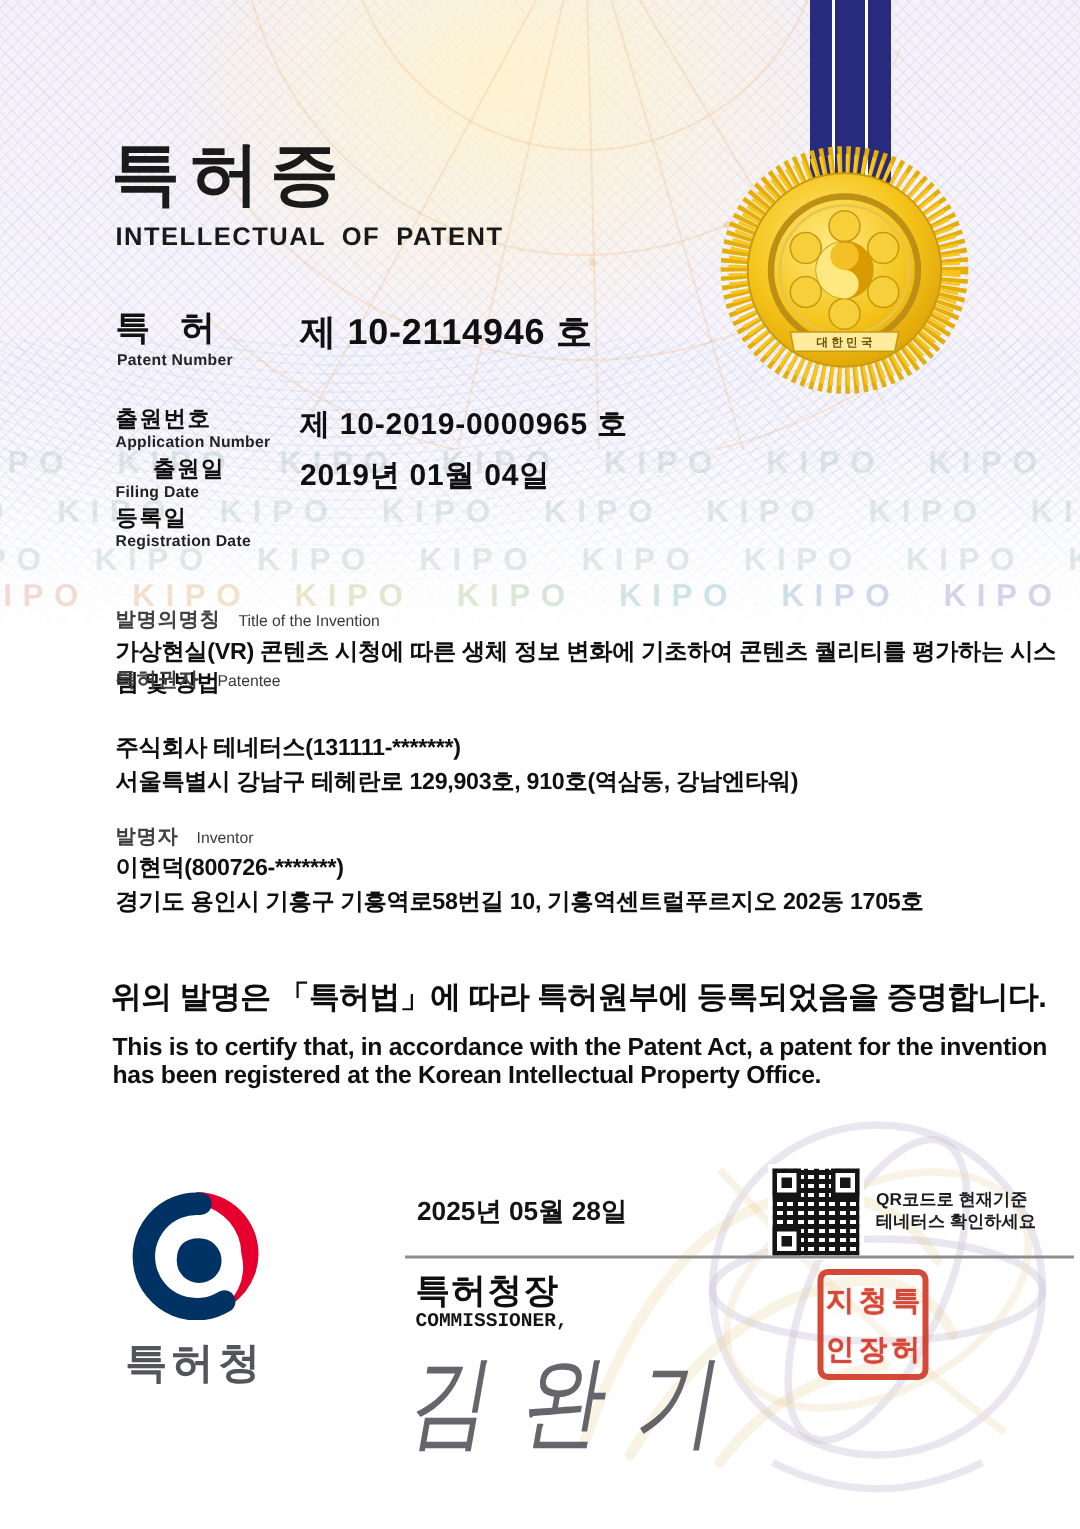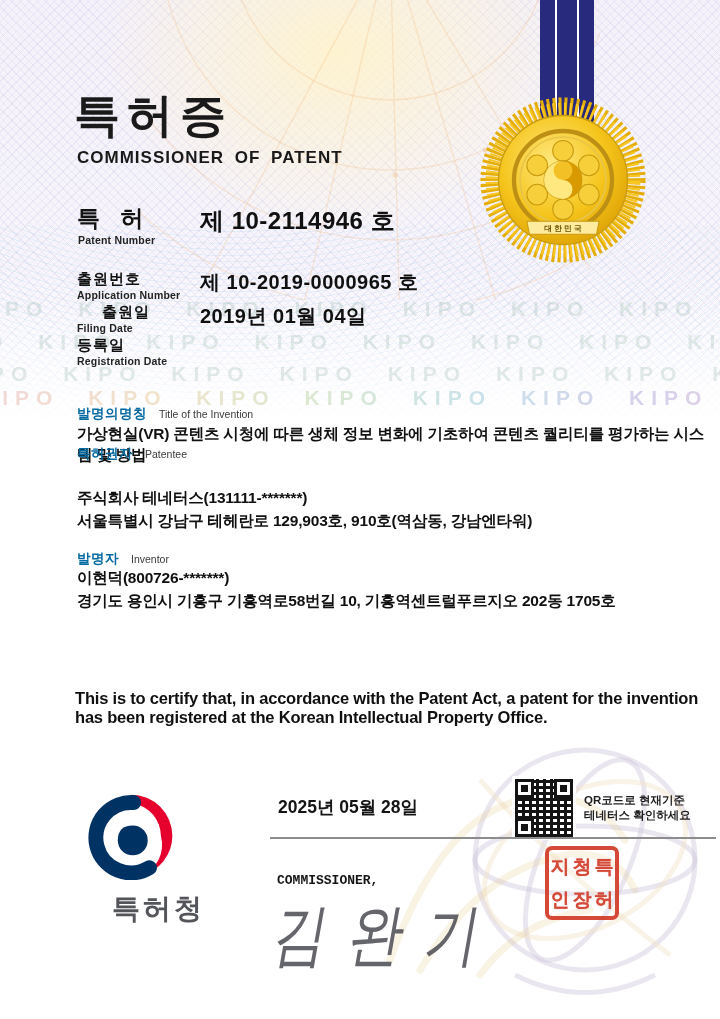--- a/index.html
+++ b/index.html
@@ -53,21 +53,21 @@
   .abs{position:absolute;}
   .title-ko{left:74px; top:92px; font-size:46px; font-weight:800; letter-spacing:7px; color:#1a1a1a; line-height:1;}
   .title-en{left:77px; top:148px; font-size:17px; font-weight:700; letter-spacing:1px; word-spacing:5px; color:#191919;}
 
   .lab-ko-lg{font-size:23px; font-weight:800; letter-spacing:7px; color:#111;}
   .lab-en{font-size:10.5px; font-weight:700; color:#232323; letter-spacing:.2px;}
   .val-lg{font-size:24px; font-weight:800; color:#101010; letter-spacing:.5px;}
   .lab-ko{font-size:15px; font-weight:800; color:#111; letter-spacing:1px;}
   .val-md{font-size:20px; font-weight:800; color:#101010; letter-spacing:.5px;}
 
-  .sec-lab-ko{font-size:13.5px; font-weight:800; color:#0369a1; letter-spacing:.5px;}
+  .sec-lab-ko{font-size:13.5px; font-weight:800; color:#404040; letter-spacing:.5px;}
   .sec-lab-en{font-size:10.5px; font-weight:400; color:#3a3a3a; margin-left:12px;}
   .body-line{font-size:15.5px; font-weight:700; color:#101010; letter-spacing:-0.2px;}
 
   .stmt-ko{left:74px; top:650px; font-size:20.5px; font-weight:800; color:#0d0d0d; letter-spacing:-0.3px;}
   .stmt-en{font-size:16.5px; font-weight:700; color:#101010; letter-spacing:-0.2px;}
 
   .issue-date{left:278px; top:795px; font-size:17.5px; font-weight:600; color:#141414;}
   .rule{left:270px; top:837px; width:446px; height:2px; background:#8d8d8d;}
   .comm-ko{left:277px; top:845px; font-size:23px; font-weight:800; color:#0f0f0f; letter-spacing:1px;}
   .comm-en1{left:277px; top:873px; font-size:13px; font-weight:700; color:#141414;font-family:Liberation Mono, monospace;}
@@ -91,21 +91,21 @@
   .qr-note{left:584px; top:793px; width:132px; font-size:11.5px; font-weight:700; color:#1d1d1d; line-height:15px; text-align:left;}
   
   .seal{
     left:545px; top:846px; width:66px; height:66px; border:4px solid #d23a28; border-radius:7px;
     display:grid; grid-auto-flow:column; grid-template-rows:1fr 1fr; grid-template-columns:1fr 1fr 1fr;
     align-items:center; justify-items:center; color:#d23a28; font-weight:800; font-size:19px;
     opacity:.92; text-shadow:0 0 1px rgba(210,58,40,.8); background:rgba(255,255,255,0.1);
   }
   
   .kipo-logo{left:87px; top:792px;}
-  .agency-ko{left:55px; top:890px; width:150px; text-align:right; font-size:28px; font-weight:700; color:#54555a; letter-spacing:3px;}
+  .agency-ko{left:55px; top:890px; width:150px; text-align:center; font-size:28px; font-weight:700; color:#54555a; letter-spacing:3px;}
   .agency-en{left:45px; top:928px; width:170px; text-align:center; font-size:14px; color:#54555a; line-height:17.5px; font-weight:400;}
 </style>
 </head>
 <body>
 
 <div class="page">
 
   <div class="bg-guilloche"></div>
   <div class="waveband">
       <div class="rings"></div>
@@ -173,21 +173,21 @@
         <circle cx="70" cy="83" r="12"></circle>
     </g>
     <circle cx="100" cy="100" r="22" fill="#f3c125" stroke="#c79a10" stroke-width="1.2"></circle>
     <path d="M100 78 a22 22 0 0 1 0 44 a11 11 0 0 1 0 -22 a11 11 0 0 0 0 -22z" fill="#d99a00"></path>
     <path d="M100 78 a22 22 0 0 0 0 44 a11 11 0 0 0 0 -22 a11 11 0 0 1 0 -22z" fill="#ffe87f"></path>
     <path d="M58 148 L142 148 L139 163 L61 163 Z" fill="#ffeb9e" stroke="#c79a10" stroke-width="1.2"></path>
     <text x="100" y="159" text-anchor="middle" font-size="9" font-weight="bold" fill="#6b5200">대 한 민 국</text>
   </svg>
 
   <div class="abs title-ko">특허증</div>
-  <div class="abs title-en">COMMISSIONER OF PATENT</div>
+  <div class="abs title-en">INTELLECTUAL OF PATENT</div>
 
   <div class="abs lab-ko-lg" style="left:77px; top:203px;">특 허</div>
   <div class="abs lab-en" style="left:78px; top:234px;">Patent Number</div>
   <div class="abs val-lg" style="left:200px; top:205px;">제 10-2114946 호</div>
 
   <div class="abs lab-ko" style="left:77px; top:270px;">출원번호</div>
   <div class="abs lab-en" style="left:77px; top:289px;">Application Number</div>
   <div class="abs val-md" style="left:200px; top:269px;">제 10-2019-0000965 호</div>
 
   <div class="abs lab-ko" style="left:88px; top:303px;margin-left:14px;">출원일</div>
@@ -207,20 +207,21 @@
   </div>
   <div class="abs body-line" style="left:77px; top:488px;">주식회사 테네터스(131111-*******)</div>
   <div class="abs body-line" style="left:77px; top:511px;">서울특별시 강남구 테헤란로 129,903호, 910호(역삼동, 강남엔타워)</div>
 
   <div class="abs" style="left:77px; top:549px;">
     <span class="sec-lab-ko">발명자</span><span class="sec-lab-en">Inventor</span>
   </div>
   <div class="abs body-line" style="left:77px; top:568px;">이현덕(800726-*******)</div>
   <div class="abs body-line" style="left:77px; top:591px;">경기도 용인시 기흥구 기흥역로58번길 10, 기흥역센트럴푸르지오 202동 1705호</div>
 
+  <div class="abs stmt-ko">위의 발명은 「특허법」에 따라 특허원부에 등록되었음을 증명합니다.</div>
   <div class="abs stmt-en" style="left:75px; top:689px;">This is to certify that, in accordance with the Patent Act, a patent for the invention</div>
   <div class="abs stmt-en" style="left:75px; top:708px;">has been registered at the Korean Intellectual Property Office.</div>
 
   <svg class="abs kipo-logo" width="88" height="88" viewBox="0 0 100 100">
     <path d="M50 3 A47 47 0 0 1 97 50 A47 47 0 0 1 62 95 A38 38 0 0 0 84 50 A38 38 0 0 0 53 13 Z" fill="#e6002d"></path>
     <path d="M53 12 A40 40 0 1 0 71 86" fill="none" stroke="#003263" stroke-width="17" stroke-linecap="round"></path>
     <path d="M52 38 a17 17 0 0 1 17 17 a17 17 0 0 1 -17 17 a17 17 0 0 1 -17 -17 q0 -17 17 -17z" fill="#003263"></path>
   </svg>
   <div class="abs agency-ko">특허청</div>
 
@@ -230,20 +231,21 @@
     <div class="finder f1"></div>
     <div class="finder f2"></div>
     <div class="finder f3"></div>
   </div>
   <div class="abs qr-note">
     <div>QR코드로 현재기준</div>
     <div>테네터스 확인하세요</div>
   </div>
 
   <div class="abs rule"></div>
+  <div class="abs comm-ko">특허청장</div>
   <div class="abs comm-en1">COMMISSIONER,</div>
 
   <div class="abs seal">
     <span>지</span>
     <span>인</span>
     <span>청</span>
     <span>장</span>
     <span>특</span>
     <span>허</span>
   </div>

